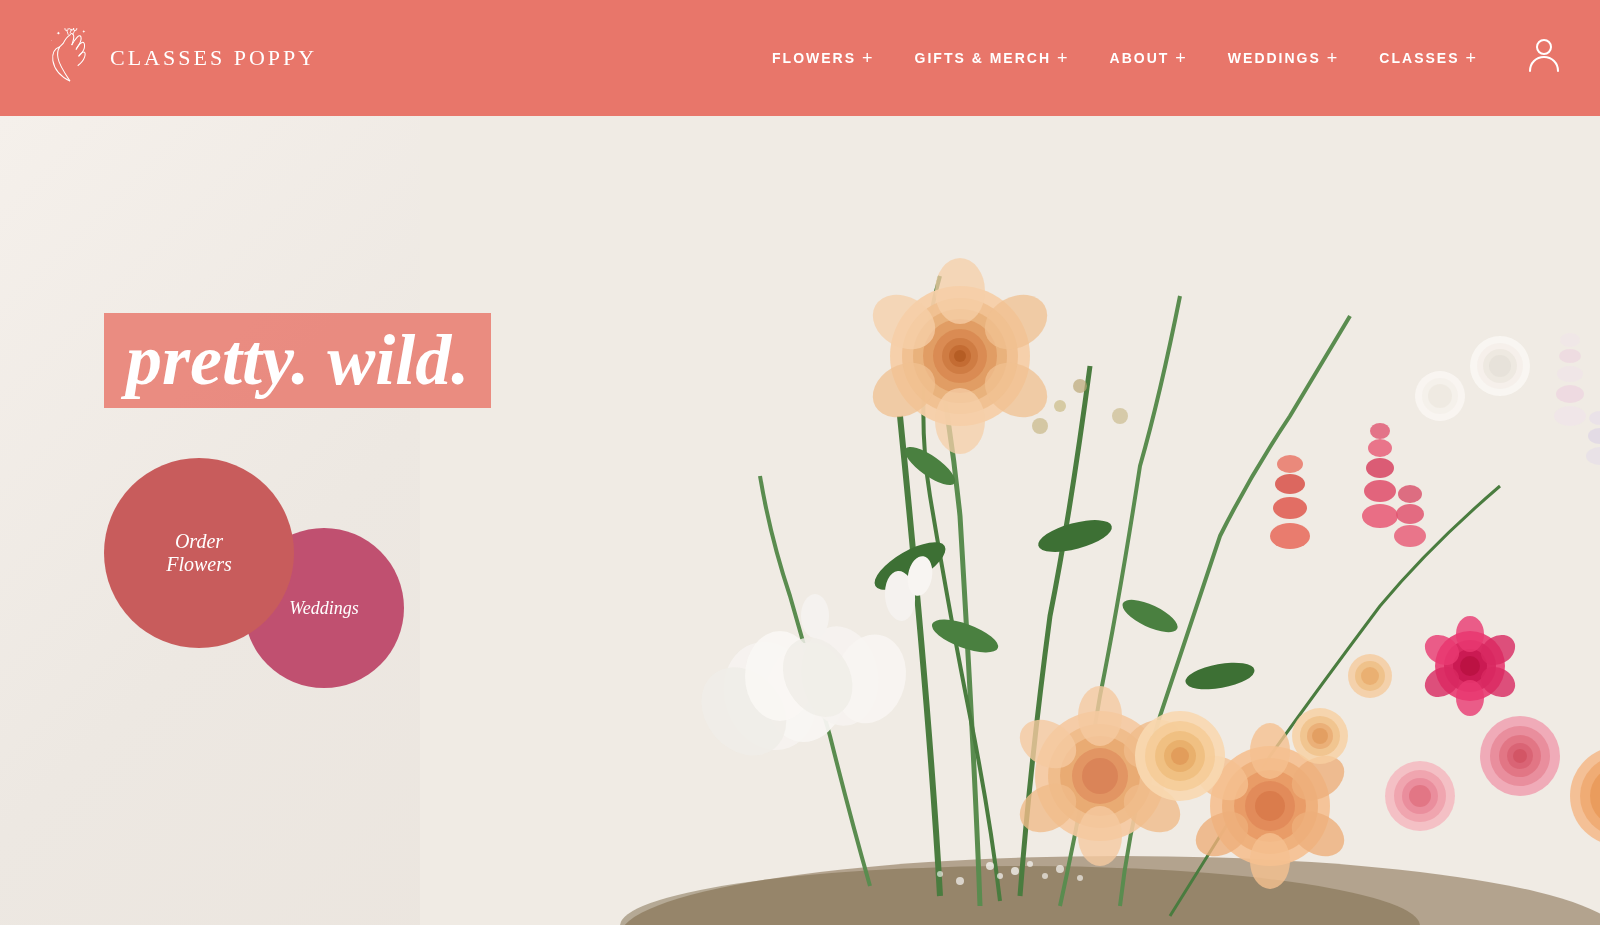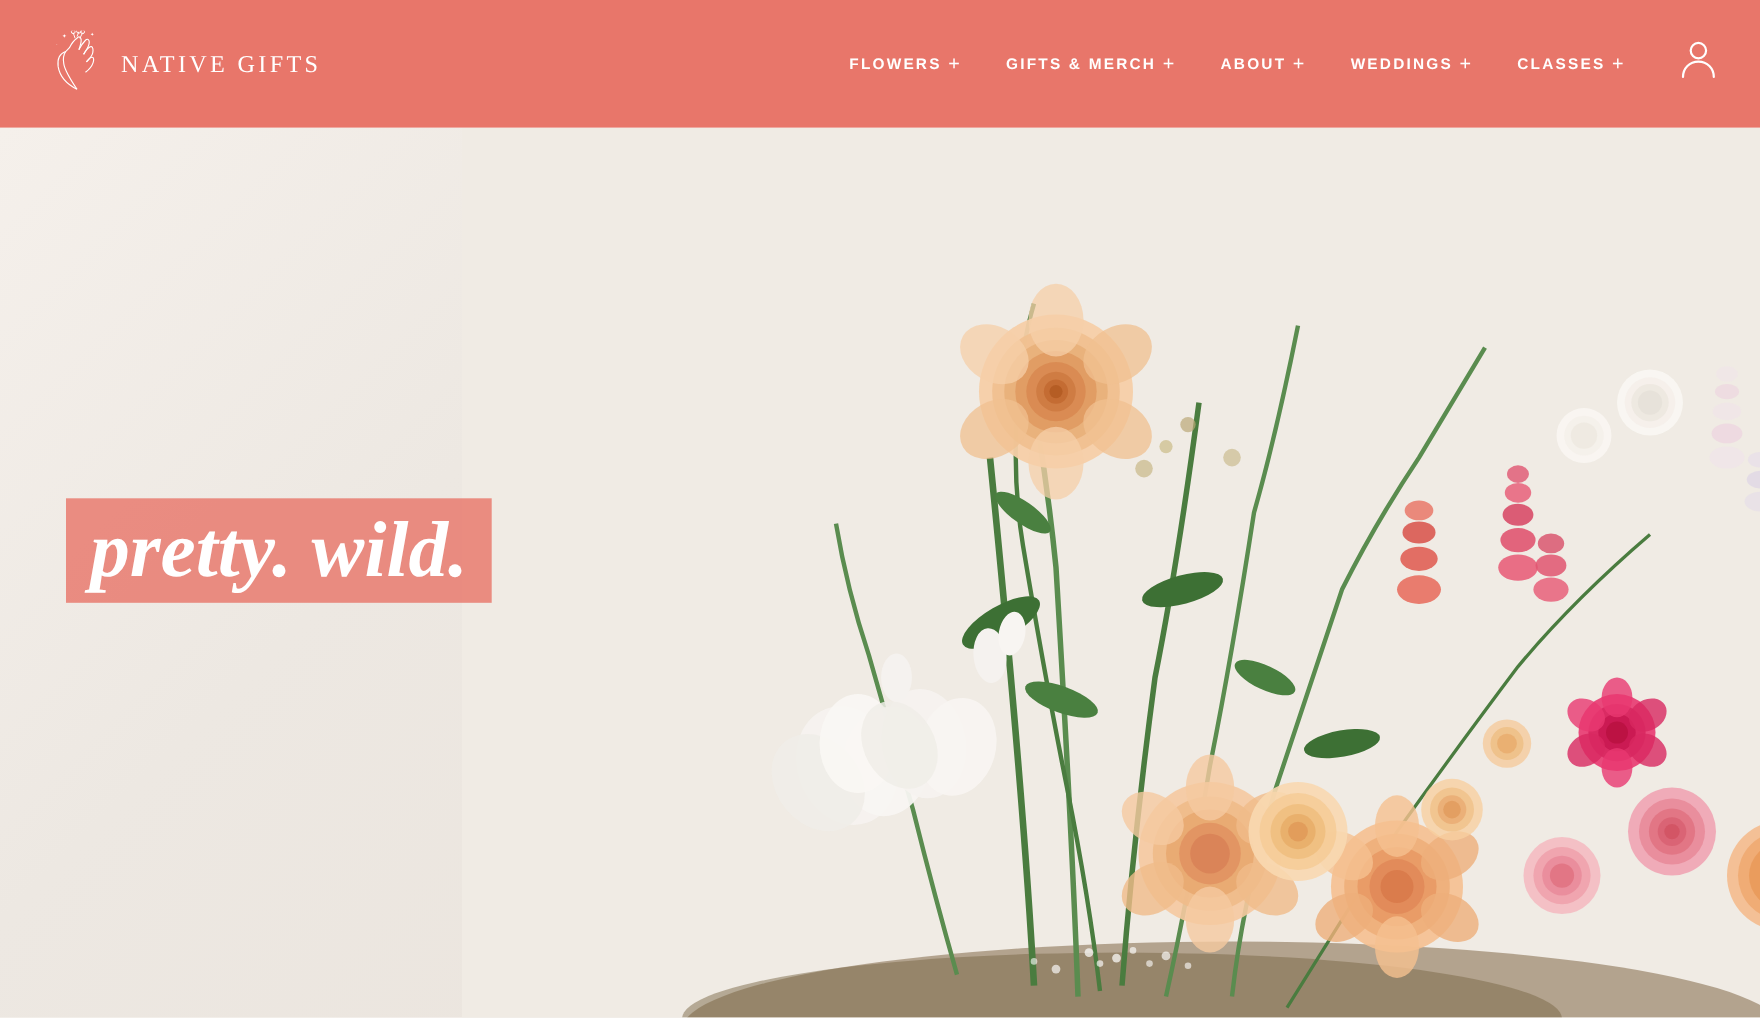--- a/index.html
+++ b/index.html
@@ -105,21 +105,21 @@
     
     .hero-content {
       position: absolute;
       top: 0;
       left: 0;
       width: 100%;
       height: 100%;
       display: flex;
       flex-direction: column;
       justify-content: center;
-      padding-left: 60px;
+      padding-left: 104px;
       gap: 0;
     }
 
     .hero-tagline {
       display: flex;
       flex-direction: column;
       gap: 12px;
       margin-bottom: 40px;
     }
 
@@ -197,21 +197,21 @@
       <line x1="33" y1="8" x2="36" y2="2" stroke="white" stroke-width="1"></line>
 
       <circle cx="26" cy="1" r="2" stroke="white" stroke-width="1" fill="none"></circle>
       <circle cx="32" cy="0" r="2.5" stroke="white" stroke-width="1" fill="none"></circle>
       <circle cx="36" cy="1" r="2" stroke="white" stroke-width="1" fill="none"></circle>
 
       <text x="14" y="8" fill="white" font-size="6">✦</text>
       <text x="44" y="6" fill="white" font-size="5">✦</text>
       <text x="8" y="16" fill="white" font-size="4">·</text>
     </svg>
-    <span class="logo-text">NATIVE  GIFTS</span>
+    <span class="logo-text">CLASSES  POPPY</span>
   </div>
 
   <nav>
     <div class="nav-item">
       <span>FLOWERS</span>
       <span class="nav-plus">+</span>
     </div>
     <div class="nav-item">
       <span>GIFTS &amp; MERCH</span>
       <span class="nav-plus">+</span>
@@ -443,15 +443,23 @@
       <circle cx="0" cy="0" r="12" fill="#d87838" opacity="0.75"></circle>
     </g>
 
   </svg>
 
   <div class="hero-content">
     <div class="hero-tagline">
       <span class="tagline-line">pretty. wild.</span>
     </div>
 
+    <div class="hero-buttons" style="position:relative; height: 250px; width: 450px;">
+      <div class="btn-circle btn-order">
+        <span>Order<br>Flowers</span>
+      </div>
+      <div class="btn-circle btn-weddings">
+        <span>Weddings</span>
+      </div>
+    </div>
   </div>
 
 </section>
 
 </body></html>

